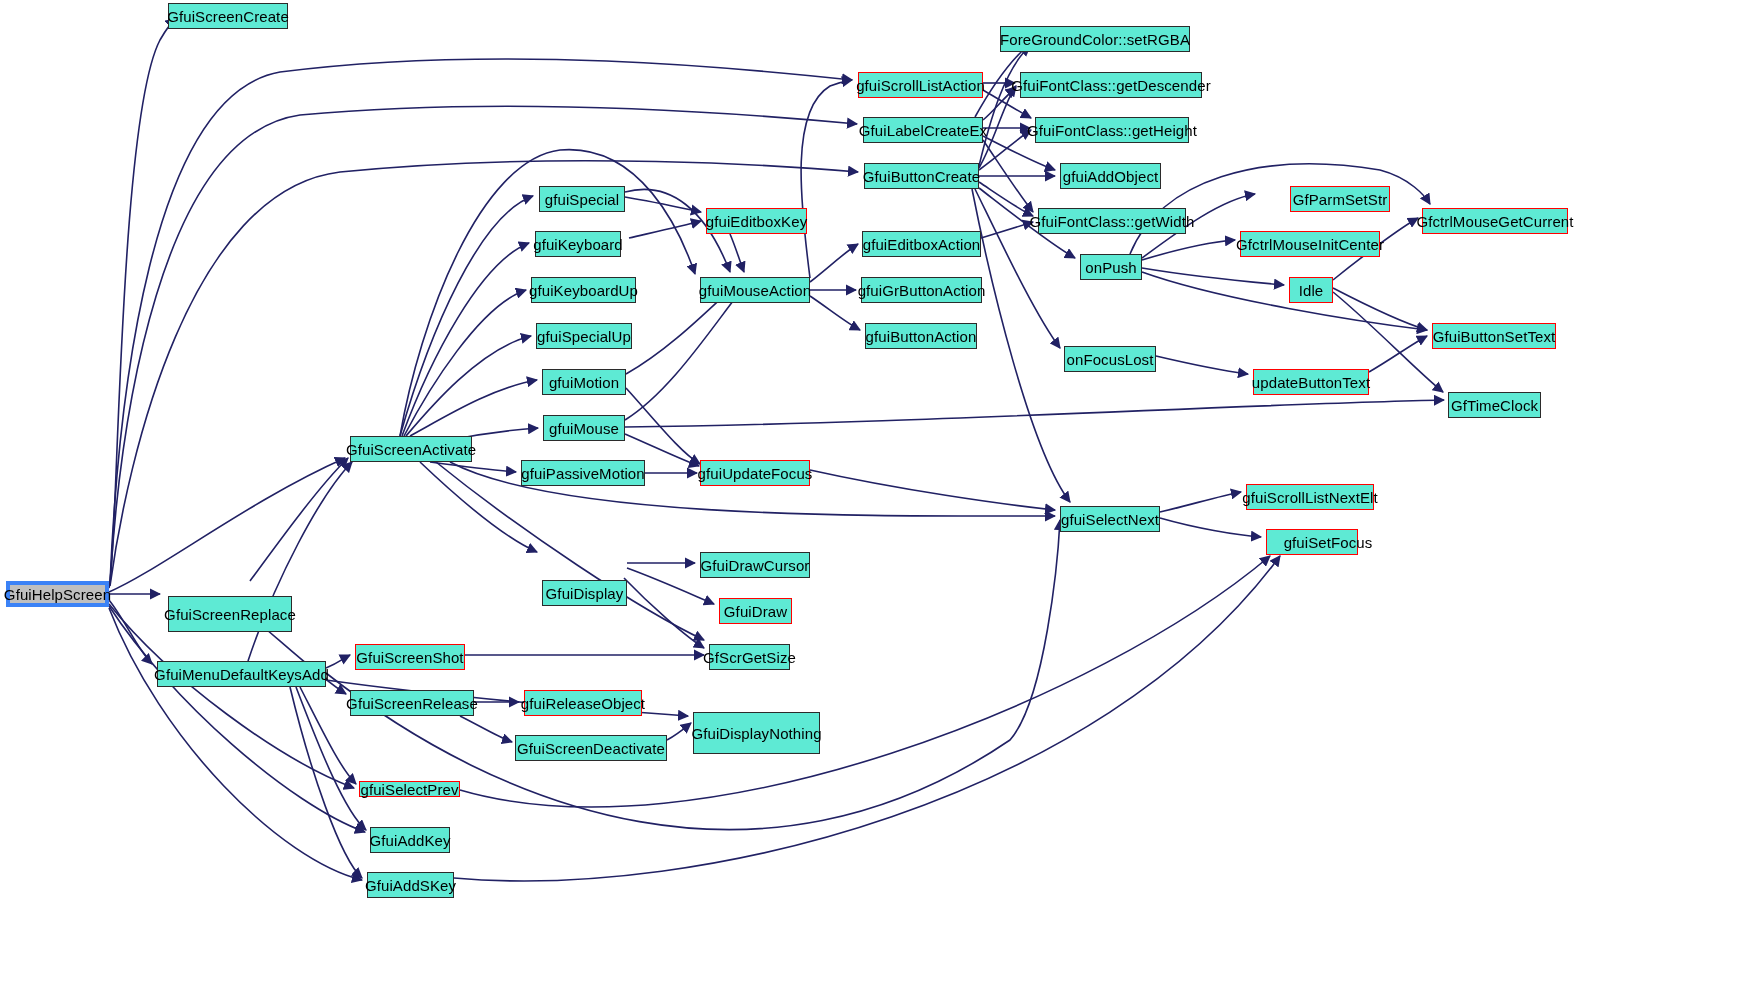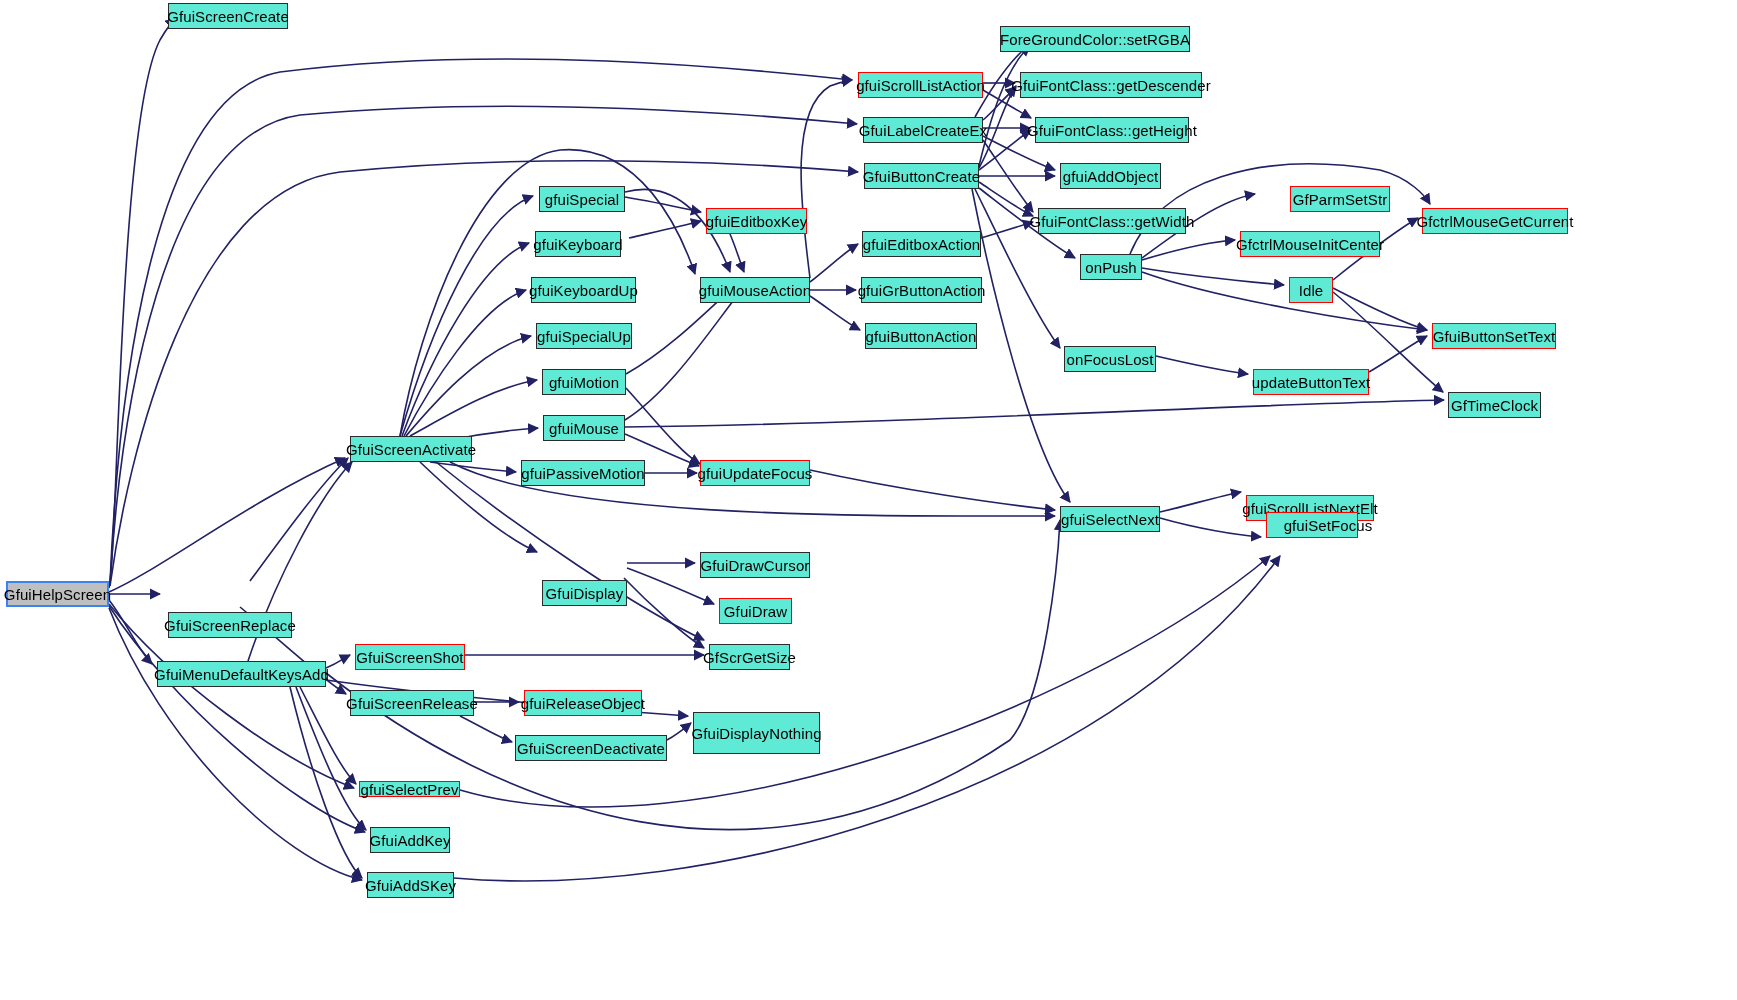--- a/index.html
+++ b/index.html
@@ -15,21 +15,21 @@
     font-size:15px;
     line-height:1;
     display:flex;
     align-items:center;
     justify-content:center;
     white-space:nowrap;
     letter-spacing:0.1px;
     z-index:5;
   }
   .node.red{border:1.6px solid #ff0000;}
-  .node.root{background:#bfbfbf;border:2px solid #3b82f6;}
+  .node.root{background:#bfbfbf;border:4px solid #3b82f6;}
   .node .lbl{pointer-events:none;}
 </style>
 </head>
 <body>
 
 <div id="canvas">
   <svg id="edges" xmlns="http://www.w3.org/2000/svg">
     <defs>
       <marker id="arrow" viewBox="0 0 10 10" refX="9" refY="5" markerWidth="7" markerHeight="7" orient="auto-start-reverse">
         <path d="M 0 0 L 10 5 L 0 10 z" fill="#212164"></path>
@@ -120,21 +120,21 @@
         <path d="M 454 878 C 700 900 1100 800 1280 556" marker-end="url(#arrow)" stroke="#212164"></path>
       </g>
   </svg>
   <div id="nodes-layer">
       <div class="node root" style="left: 6px; top: 581px; width: 103px; height: 26px;">
         <span class="lbl">GfuiHelpScreen</span>
       </div>
       <div class="node" style="left: 168px; top: 3px; width: 120px; height: 26px;">
         <span class="lbl">GfuiScreenCreate</span>
       </div>
-      <div class="node" style="left: 168px; top: 612px; width: 124px; height: 26px;">
+      <div class="node" style="left: 168px; top: 596px; width: 124px; height: 36px;">
         <span class="lbl">GfuiScreenReplace</span>
       </div>
       <div class="node" style="left: 157px; top: 661px; width: 169px; height: 26px;">
         <span class="lbl">GfuiMenuDefaultKeysAdd</span>
       </div>
       <div class="node" style="left: 350px; top: 436px; width: 122px; height: 26px;">
         <span class="lbl">GfuiScreenActivate</span>
       </div>
       <div class="node red" style="left: 355px; top: 644px; width: 110px; height: 26px;">
         <span class="lbl">GfuiScreenShot</span>
@@ -249,24 +249,24 @@
       </div>
       <div class="node red" style="left: 1240px; top: 231px; width: 140px; height: 26px;">
         <span class="lbl">GfctrlMouseInitCenter</span>
       </div>
       <div class="node red" style="left: 1289px; top: 277px; width: 44px; height: 26px;">
         <span class="lbl">Idle</span>
       </div>
       <div class="node red" style="left: 1253px; top: 369px; width: 116px; height: 26px;">
         <span class="lbl">updateButtonText</span>
       </div>
-      <div class="node red" style="left: 1246px; top: 484px; width: 128px; height: 26px; margin-top: 11px;">
+      <div class="node red" style="left: 1246px; top: 484px; width: 128px; height: 26px;">
         <span class="lbl">gfuiScrollListNextElt</span>
       </div>
-      <div class="node red" style="left: 1266px; top: 512px; width: 92px; height: 26px; padding-left: 32px;">
+      <div class="node red" style="left: 1266px; top: 529px; width: 92px; height: 26px; padding-left: 32px;">
         <span class="lbl">gfuiSetFocus</span>
       </div>
       <div class="node red" style="left: 1422px; top: 208px; width: 146px; height: 26px;">
         <span class="lbl">GfctrlMouseGetCurrent</span>
       </div>
       <div class="node red" style="left: 1432px; top: 323px; width: 124px; height: 26px;">
         <span class="lbl">GfuiButtonSetText</span>
       </div>
       <div class="node" style="left: 1448px; top: 392px; width: 93px; height: 26px;">
         <span class="lbl">GfTimeClock</span>

